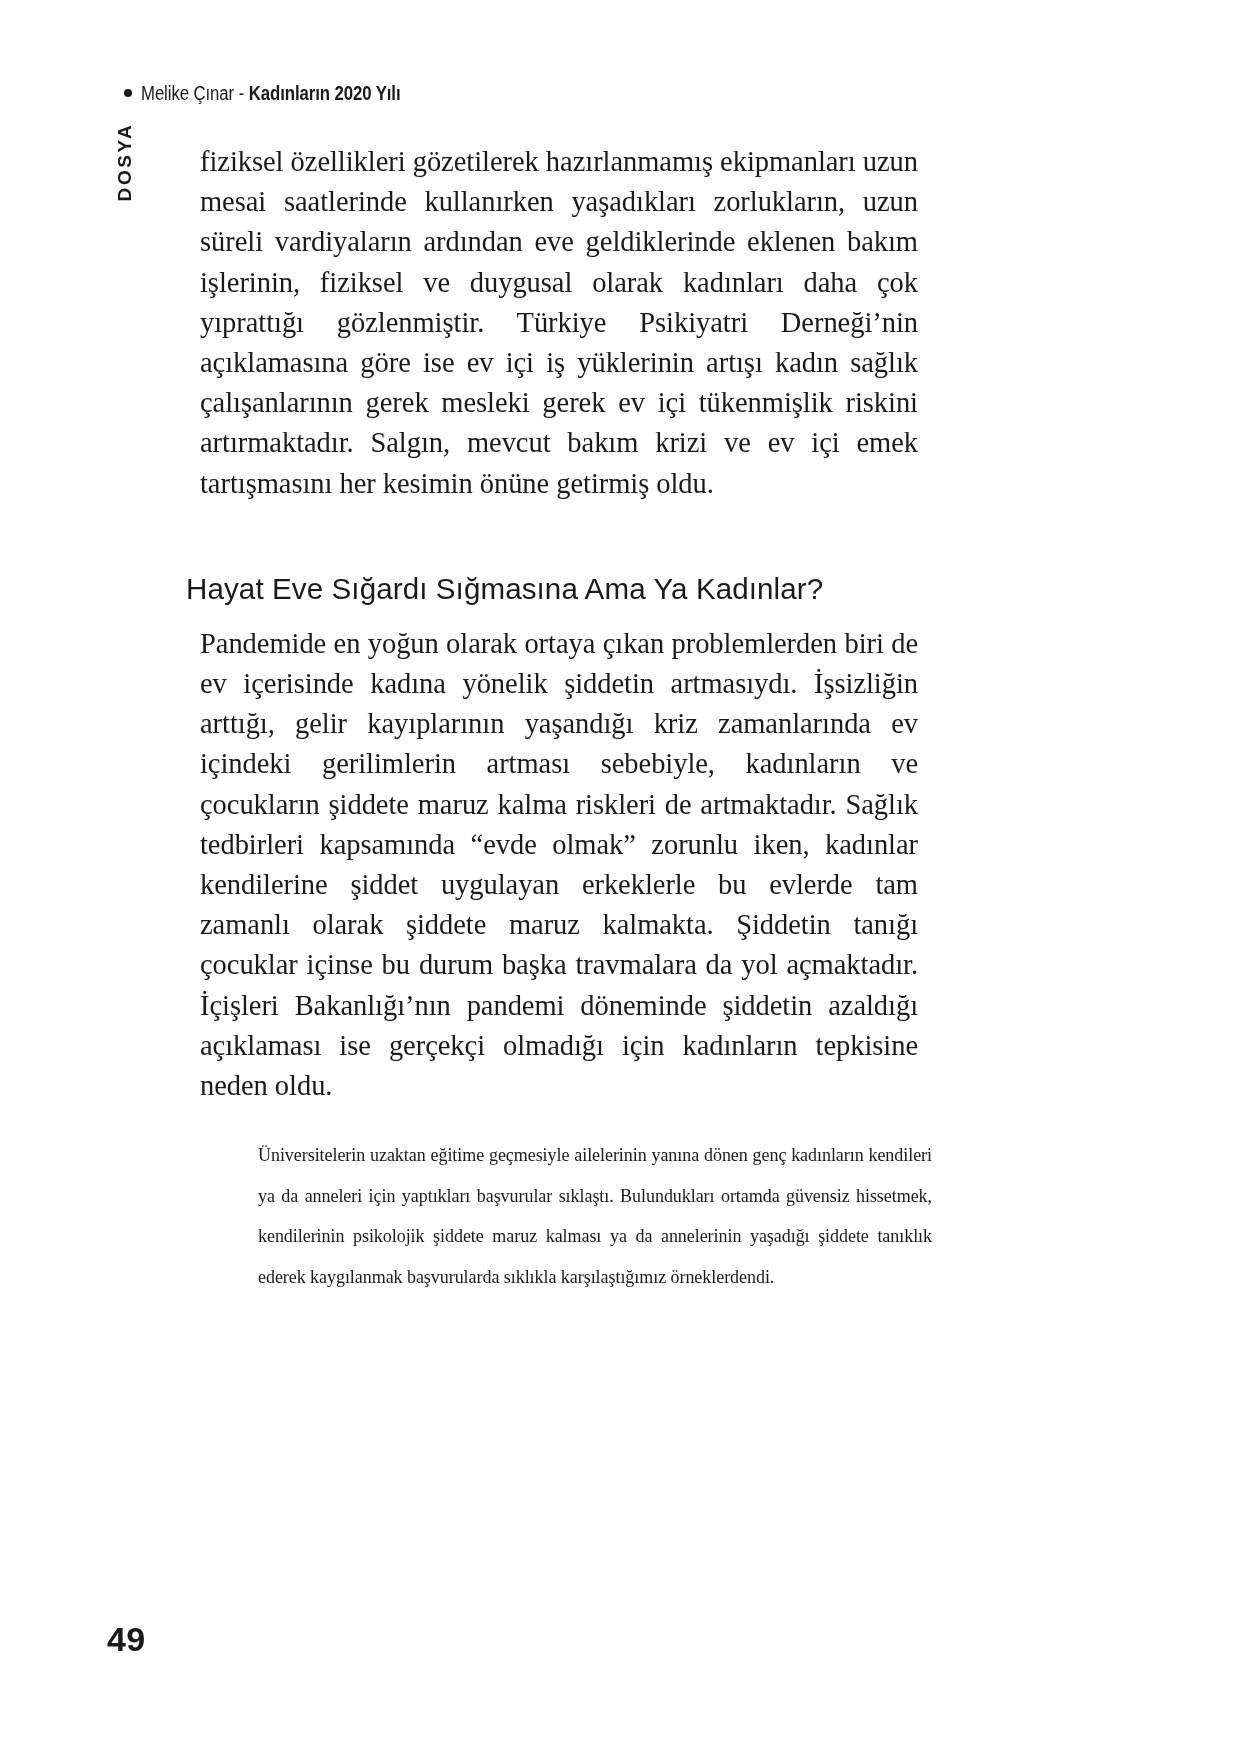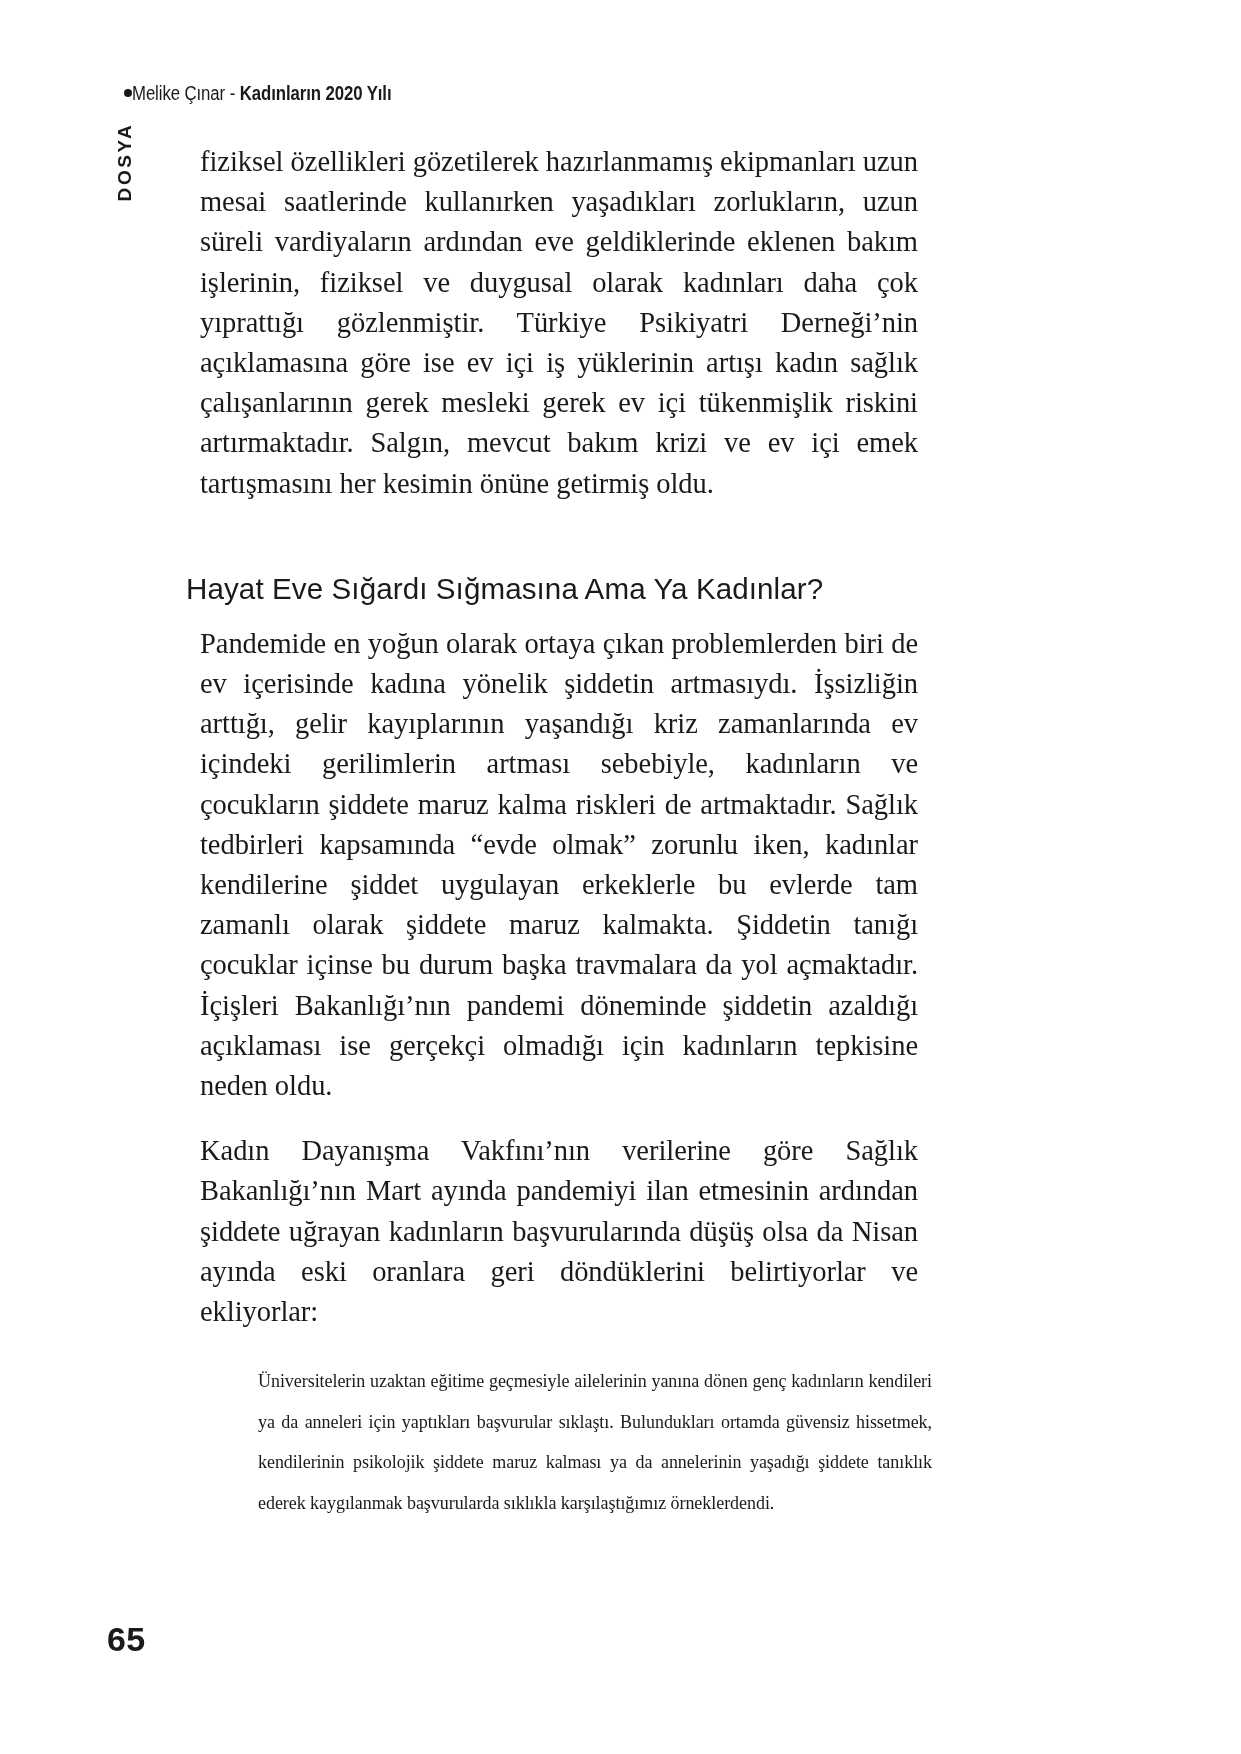--- a/index.html
+++ b/index.html
@@ -18,21 +18,21 @@
 
   
   #running-head {
     position: absolute;
     left: 124px;
     top: 78px;
     width: 810px;
     height: 30px;
     display: flex;
     align-items: center;
-    gap: 0;
+    gap: 9px;
     font-family: "Liberation Sans", sans-serif;
   }
   #running-head .bullet {
     width: 8px;
     height: 8px;
     border-radius: 50%;
     background: #1a1a1a;
     display: inline-block;
     flex: 0 0 auto;
   }
@@ -139,21 +139,20 @@
 
 <div id="content">
 
   <p class="body">fiziksel özellikleri gözetilerek hazırlanmamış ekipmanları uzun mesai saatlerinde kullanırken yaşadıkları zorlukların, uzun süreli vardiyaların ardından eve geldiklerinde eklenen bakım işlerinin, fiziksel ve duygusal olarak kadınları daha çok yıprattığı gözlenmiştir. Türkiye Psikiyatri Derneği’nin açıklamasına göre ise ev içi iş yüklerinin artışı kadın sağlık çalışanlarının gerek mesleki gerek ev içi tükenmişlik riskini artırmaktadır. Salgın, mevcut bakım krizi ve ev içi emek tartışmasını her kesimin önüne getirmiş oldu.</p>
 
   <div class="heading-wrap">
     <h2 class="section-heading">Hayat Eve Sığardı Sığmasına Ama Ya Kadınlar?</h2>
   </div>
 
   <p class="body">Pandemide en yoğun olarak ortaya çıkan problemlerden biri de ev içerisinde kadına yönelik şiddetin artmasıydı. İşsizliğin arttığı, gelir kayıplarının yaşandığı kriz zamanlarında ev içindeki gerilimlerin artması sebebiyle, kadınların ve çocukların şiddete maruz kalma riskleri de artmaktadır. Sağlık tedbirleri kapsamında “evde olmak” zorunlu iken, kadınlar kendilerine şiddet uygulayan erkeklerle bu evlerde tam zamanlı olarak şiddete maruz kalmakta. Şiddetin tanığı çocuklar içinse bu durum başka travmalara da yol açmaktadır. İçişleri Bakanlığı’nın pandemi döneminde şiddetin azaldığı açıklaması ise gerçekçi olmadığı için kadınların tepkisine neden oldu.</p>
-  <p class="body">Kadın Dayanışma Vakfını’nın verilerine göre Sağlık Bakanlığı’nın Mart ayında pandemiyi ilan etmesinin ardından şiddete uğrayan kadınların başvurularında düşüş olsa da Nisan ayında eski oranlara geri döndüklerini belirtiyorlar ve ekliyorlar:</p>
 
   <blockquote class="pull-quote">
     <p>Üniversitelerin uzaktan eğitime geçmesiyle ailelerinin yanına dönen genç kadınların kendileri ya da anneleri için yaptıkları başvurular sıklaştı. Bulundukları ortamda güvensiz hissetmek, kendilerinin psikolojik şiddete maruz kalması ya da annelerinin yaşadığı şiddete tanıklık ederek kaygılanmak başvurularda sıklıkla karşılaştığımız örneklerdendi.</p>
   </blockquote>
 
 </div>
 
-<div id="folio">65</div>
+<div id="folio">49</div>
 
 </body></html>

